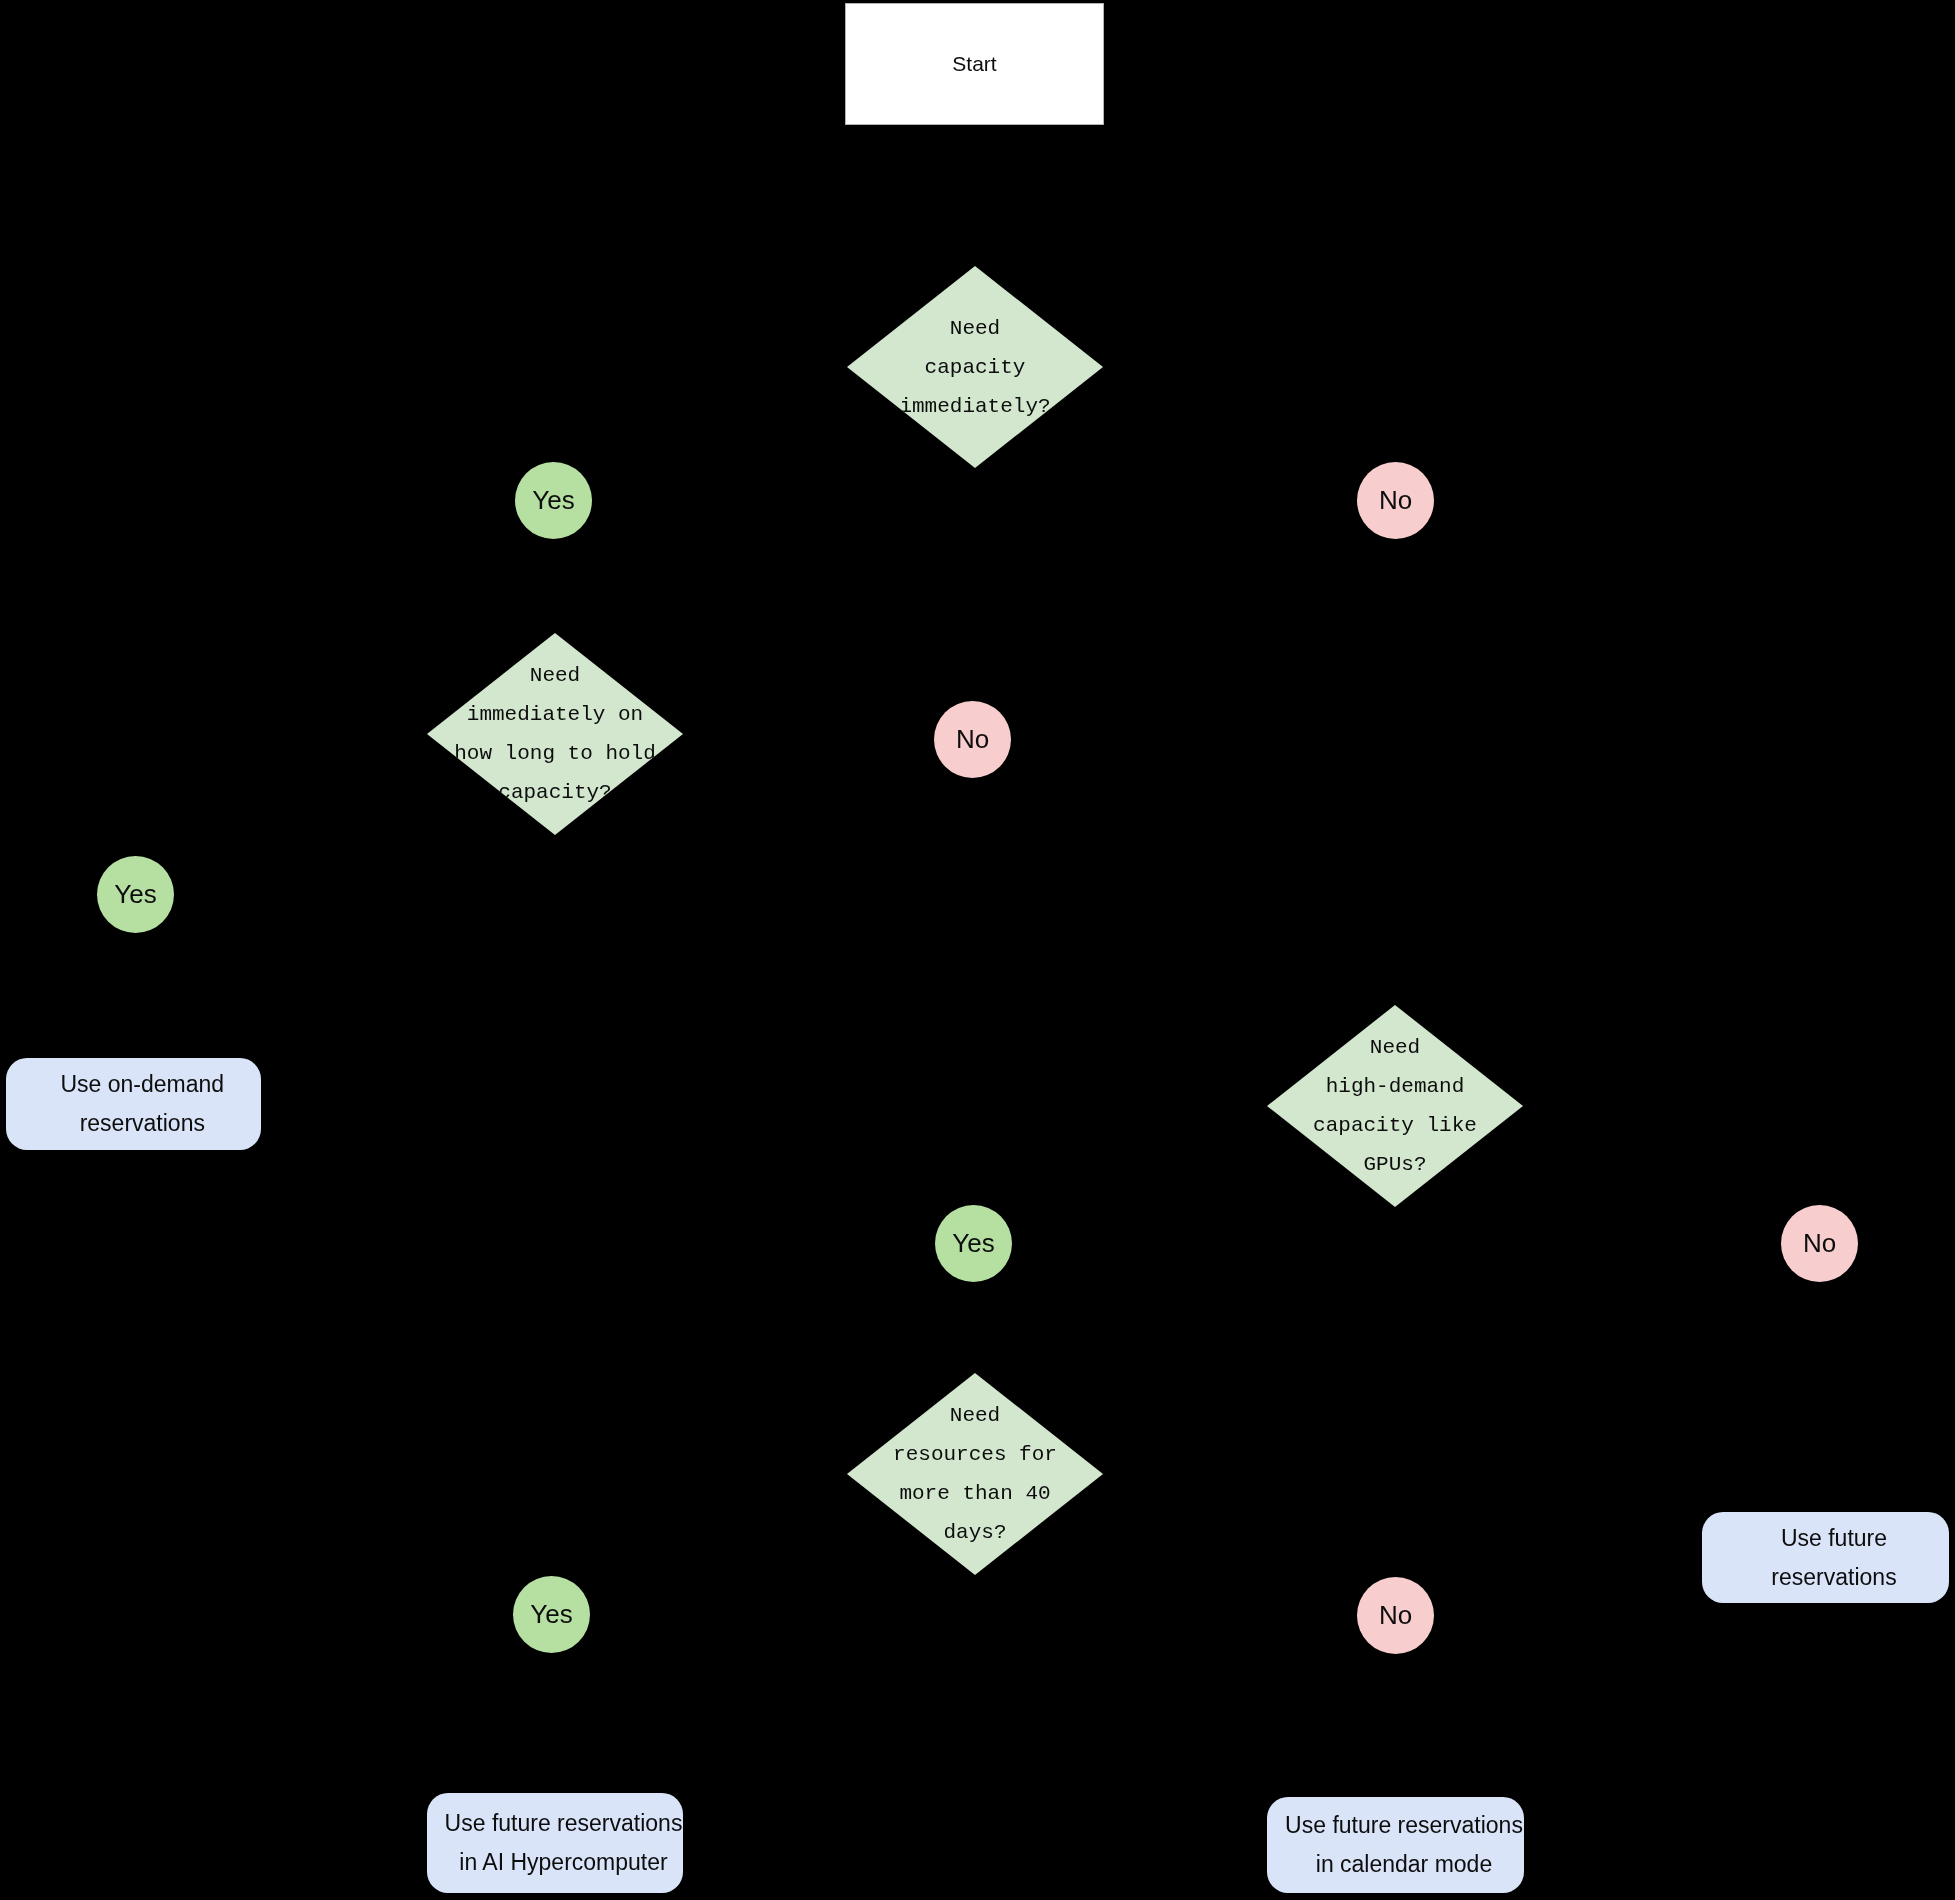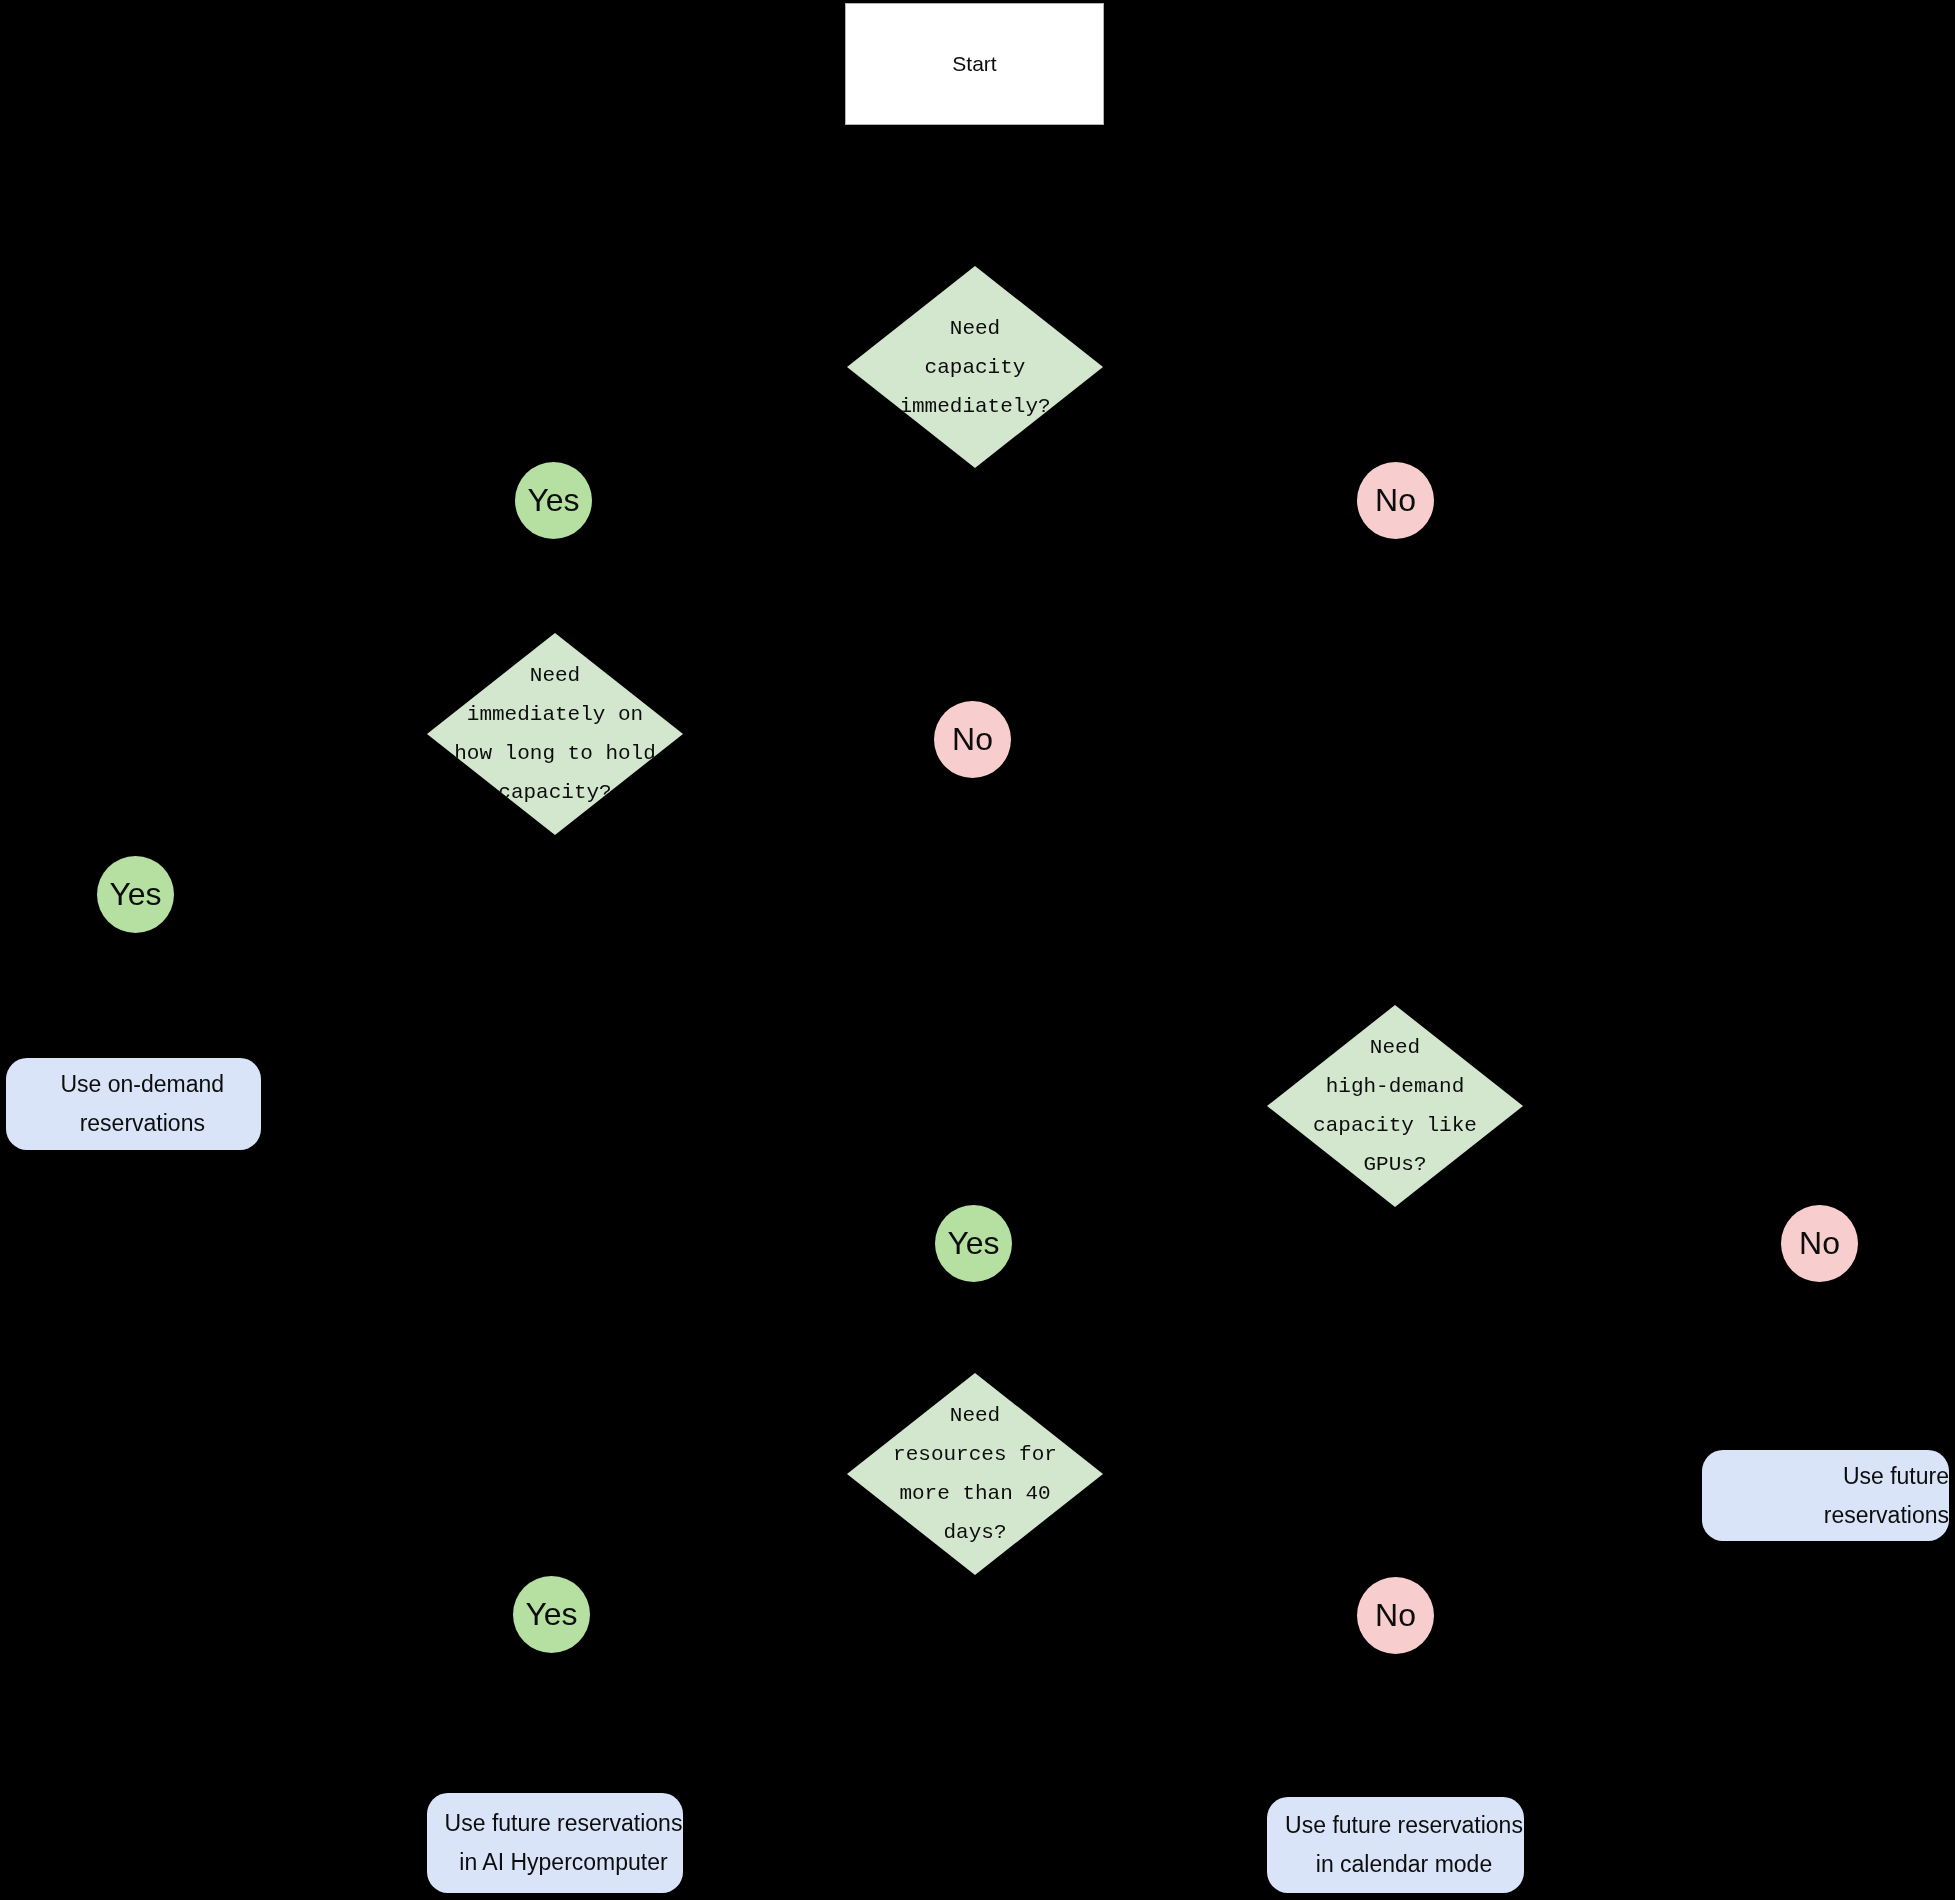--- a/index.html
+++ b/index.html
@@ -39,39 +39,39 @@
   .diamond{
     background:var(--decision-fill);
     clip-path:polygon(50% 0,100% 50%,50% 100%,0 50%);
     font-size:21px;line-height:39px;font-family:Liberation Mono, monospace;
   }
   .d1{left:847px;top:266px;width:256px;height:202px;}
   .d2{left:427px;top:633px;width:256px;height:202px;}
   .d3{left:1267px;top:1005px;width:256px;height:202px;}
   .d4{left:847px;top:1373px;width:256px;height:202px;}
   
-  .circle{width:77px;height:77px;border-radius:50%;font-size:32px;}
+  .circle{width:77px;height:77px;border-radius:50%;font-size:26px;}
   .yes{background:var(--yes-fill);}
   .no{background:var(--no-fill);}
   .c-yes-capacity{left:515px;top:462px;}
   .c-no-capacity{left:1357px;top:462px;}
   .c-yes-flexibility{left:97px;top:856px;}
   .c-no-flexibility{left:934px;top:701px;}
   .c-yes-gpus{left:935px;top:1205px;}
   .c-no-gpus{left:1781px;top:1205px;}
   .c-yes-90days{left:513px;top:1576px;}
   .c-no-90days{left:1357px;top:1577px;}
   
   .result{
     background:var(--result-fill);
     border-radius:21px;
     font-size:23px;line-height:39px;padding-left:17px;
   }
   .r-on-demand{left:6.3px;top:1058px;width:255px;height:92px;}
-  .r-future{left:1702px;top:1450px;width:247px;height:91px;align-items:flex-end;}
+  .r-future{left:1702px;top:1512px;width:247px;height:91px;}
   .r-future-ai{left:427px;top:1793px;width:256px;height:100px;}
   .r-future-calendar{left:1267px;top:1797px;width:257px;height:96px;}
 </style>
 </head>
 <body>
 
 <div class="canvas">
 
   <div class="node start">
     <div>Start</div>

